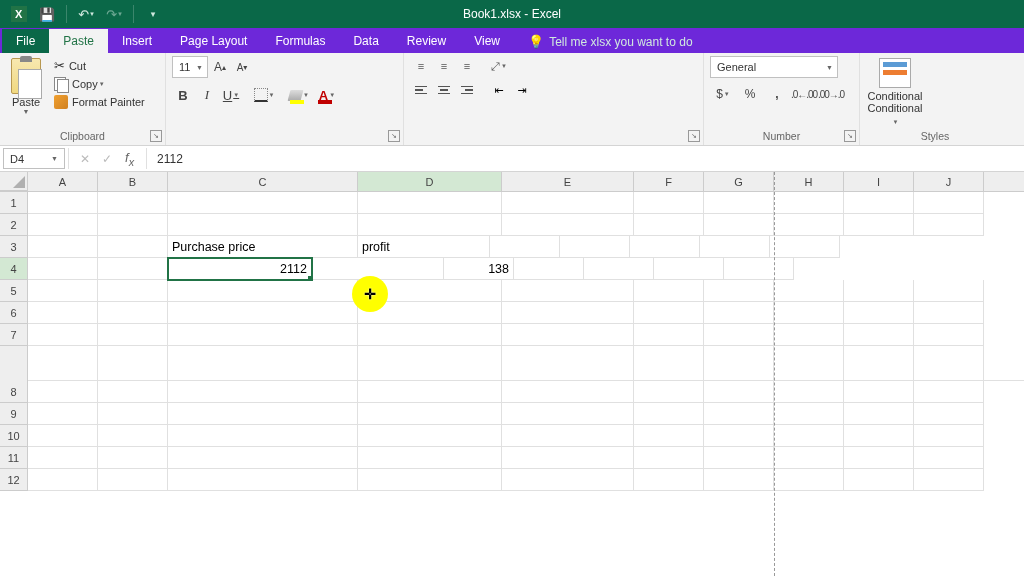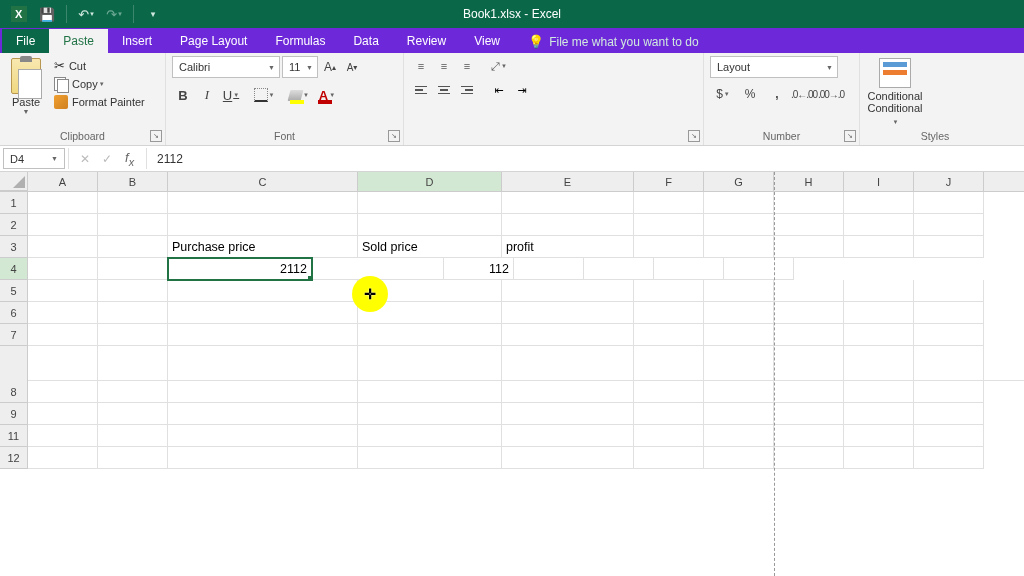--- a/index.html
+++ b/index.html
@@ -152,21 +152,21 @@
   <div class="tab file">File</div>
   <div class="tab active">Paste</div>
   <div class="tab">Insert</div>
   <div class="tab">Page Layout</div>
   <div class="tab">Formulas</div>
   <div class="tab">Data</div>
   <div class="tab">Review</div>
   <div class="tab">View</div>
   <div class="tell-me">
       <span class="bulb">💡</span>
-      <span>File me what you want to do</span>
+      <span>Tell me xlsx you want to do</span>
     </div>
 </div>
 
 <div class="ribbon">
 
   <div class="group" style="width:166px">
     <div class="group-body">
       <div class="paste-big">
         <div class="paste-icon"></div>
         <div class="paste-label">Paste</div>
@@ -188,24 +188,20 @@
           </div>
       </div>
     </div>
     <div class="group-label">Clipboard</div>
     <div class="dialog-launcher">↘</div>
   </div>
 
   <div class="group" style="width:238px">
     <div class="group-body" style="flex-direction:column">
       <div class="font-row1">
-        <div class="combo font-name">
-            <span>Calibri</span>
-            <span class="combo-arrow">▼</span>
-          </div>
         <div class="combo font-size">
             <span>11</span>
             <span class="combo-arrow">▼</span>
           </div>
         <div class="sz-btn">
             <span>A</span>
             <span class="sup">▴</span>
           </div>
         <div class="sz-btn" style="font-size:10px">
             <span>A</span>
@@ -226,21 +222,20 @@
           </div>
         <div style="width:6px"></div>
         <div class="fill-btn">
             <div class="bucket"></div>
             <div class="fill-bar"></div>
             <span class="mini-drop">▼</span>
           </div>
         <div class="font-color-btn">A<div class="fc-bar"></div><span class="mini-drop">▼</span></div>
       </div>
     </div>
-    <div class="group-label">Font</div>
     <div class="dialog-launcher">↘</div>
   </div>
 
   <div class="group" style="width:300px">
     <div class="group-body">
       <div class="align-col">
         <div class="align-row">
           <div class="al-btn">≡</div>
           <div class="al-btn">≡</div>
           <div class="al-btn">≡</div>
@@ -275,21 +270,21 @@
         </div>
       </div>
     </div>
     <div class="dialog-launcher">↘</div>
   </div>
 
   <div class="group" style="width:156px">
     <div class="group-body">
       <div class="num-col">
         <div class="combo num-format">
-            <span>Layout</span>
+            <span>General</span>
             <span class="combo-arrow">▼</span>
           </div>
         <div class="num-row">
           <div class="num-btn">
               <span>$</span>
               <span class="mini-drop">▼</span>
             </div>
           <div class="num-btn">%</div>
           <div class="num-btn">
               <b>,</b>
@@ -373,35 +368,34 @@
         <div class="cell" style="width: 70px; height: 22px;"></div>
         <div class="cell" style="width: 70px; height: 22px;"></div>
         <div class="cell" style="width: 70px; height: 22px;"></div>
         <div class="cell" style="width: 70px; height: 22px;"></div>
       </div>
       <div class="row" style="height: 22px;">
         <div class="row-h" style="height: 22px;">3</div>
         <div class="cell" style="width: 70px; height: 22px;"></div>
         <div class="cell" style="width: 70px; height: 22px;"></div>
         <div class="cell left" style="width: 190px; height: 22px;">Purchase price</div>
-        <div class="cell left" style="width: 144px; height: 22px;">Sold price</div>
         <div class="cell left" style="width: 132px; height: 22px;">profit</div>
         <div class="cell" style="width: 70px; height: 22px;"></div>
         <div class="cell" style="width: 70px; height: 22px;"></div>
         <div class="cell" style="width: 70px; height: 22px;"></div>
         <div class="cell" style="width: 70px; height: 22px;"></div>
         <div class="cell" style="width: 70px; height: 22px;"></div>
       </div>
       <div class="row" style="height: 22px;">
         <div class="row-h sel" style="height: 22px;">4</div>
         <div class="cell" style="width: 70px; height: 22px;"></div>
         <div class="cell" style="width: 70px; height: 22px;"></div>
         <div class="cell right selected" style="width: 144px; height: 22px;">2112<div class="fill-handle"></div></div>
         <div class="cell" style="width: 132px; height: 22px;"></div>
-        <div class="cell right" style="width: 70px; height: 22px;">112</div>
+        <div class="cell right" style="width: 70px; height: 22px;">138</div>
         <div class="cell" style="width: 70px; height: 22px;"></div>
         <div class="cell" style="width: 70px; height: 22px;"></div>
         <div class="cell" style="width: 70px; height: 22px;"></div>
         <div class="cell" style="width: 70px; height: 22px;"></div>
       </div>
       <div class="row" style="height: 22px;">
         <div class="row-h" style="height: 22px;">5</div>
         <div class="cell" style="width: 70px; height: 22px;"></div>
         <div class="cell" style="width: 70px; height: 22px;"></div>
         <div class="cell" style="width: 190px; height: 22px;"></div>
@@ -472,20 +466,33 @@
         <div class="cell" style="width: 190px; height: 22px;"></div>
         <div class="cell" style="width: 144px; height: 22px;"></div>
         <div class="cell" style="width: 132px; height: 22px;"></div>
         <div class="cell" style="width: 70px; height: 22px;"></div>
         <div class="cell" style="width: 70px; height: 22px;"></div>
         <div class="cell" style="width: 70px; height: 22px;"></div>
         <div class="cell" style="width: 70px; height: 22px;"></div>
         <div class="cell" style="width: 70px; height: 22px;"></div>
       </div>
       <div class="row" style="height: 22px;">
+        <div class="row-h" style="height: 22px;">10</div>
+        <div class="cell" style="width: 70px; height: 22px;"></div>
+        <div class="cell" style="width: 70px; height: 22px;"></div>
+        <div class="cell" style="width: 190px; height: 22px;"></div>
+        <div class="cell" style="width: 144px; height: 22px;"></div>
+        <div class="cell" style="width: 132px; height: 22px;"></div>
+        <div class="cell" style="width: 70px; height: 22px;"></div>
+        <div class="cell" style="width: 70px; height: 22px;"></div>
+        <div class="cell" style="width: 70px; height: 22px;"></div>
+        <div class="cell" style="width: 70px; height: 22px;"></div>
+        <div class="cell" style="width: 70px; height: 22px;"></div>
+      </div>
+      <div class="row" style="height: 22px;">
         <div class="row-h" style="height: 22px;">11</div>
         <div class="cell" style="width: 70px; height: 22px;"></div>
         <div class="cell" style="width: 70px; height: 22px;"></div>
         <div class="cell" style="width: 190px; height: 22px;"></div>
         <div class="cell" style="width: 144px; height: 22px;"></div>
         <div class="cell" style="width: 132px; height: 22px;"></div>
         <div class="cell" style="width: 70px; height: 22px;"></div>
         <div class="cell" style="width: 70px; height: 22px;"></div>
         <div class="cell" style="width: 70px; height: 22px;"></div>
         <div class="cell" style="width: 70px; height: 22px;"></div>

